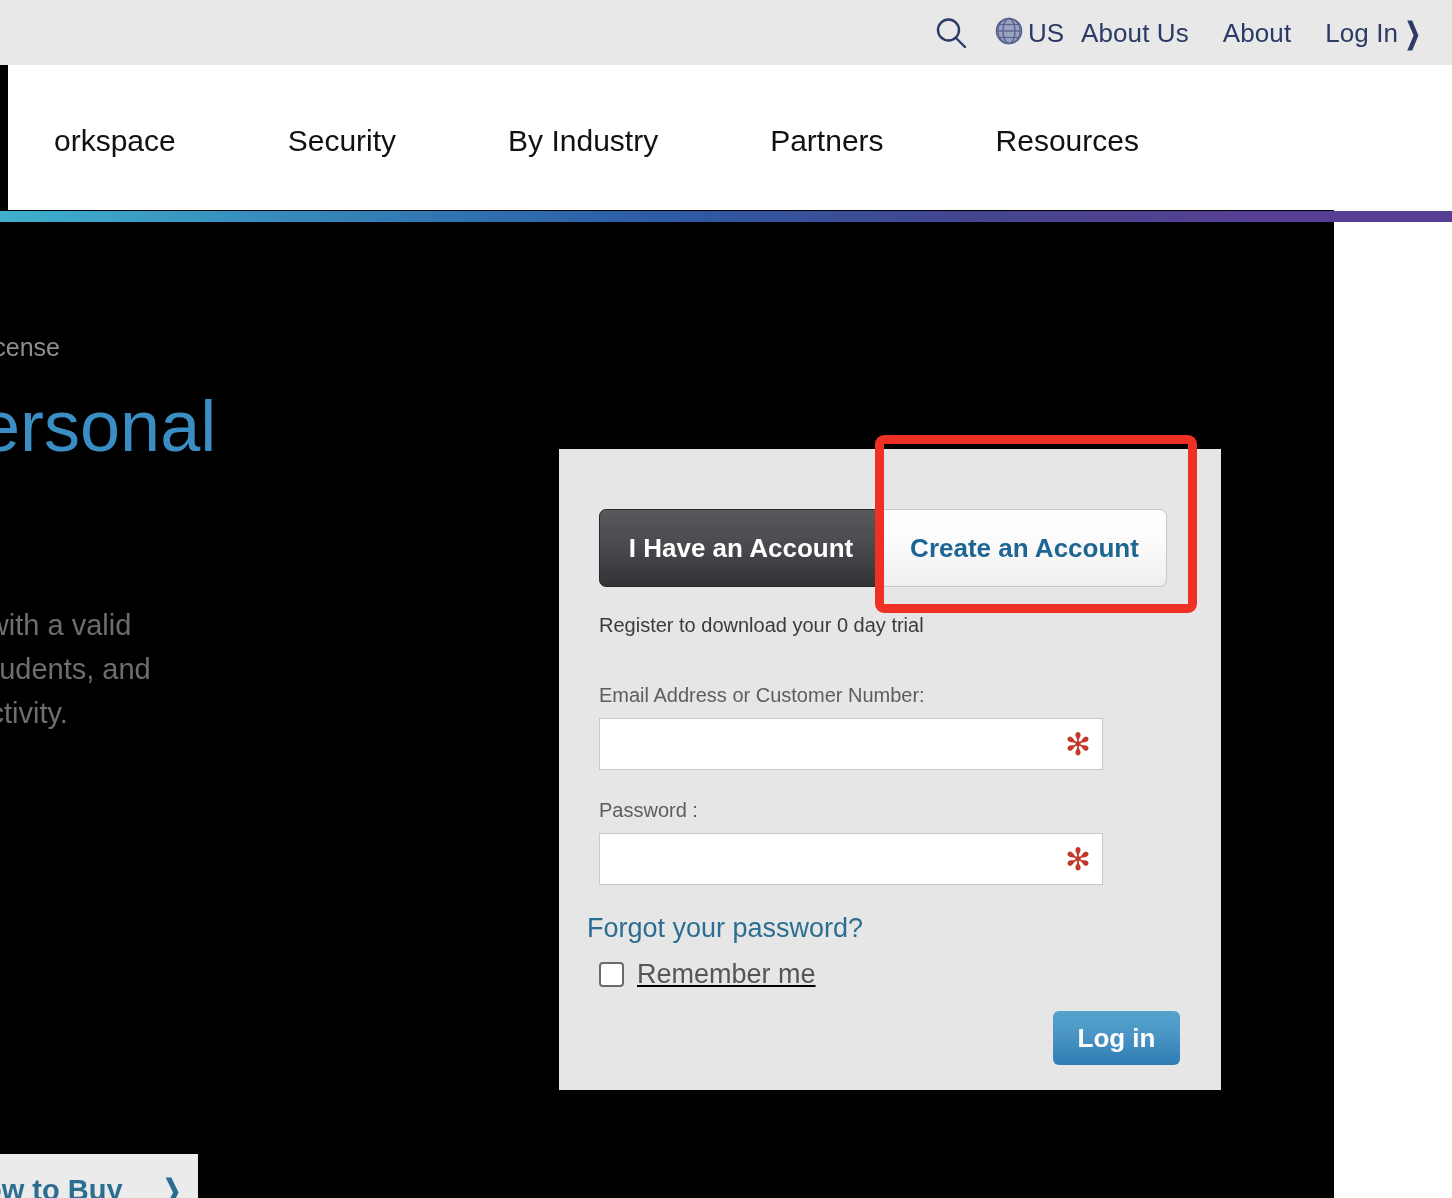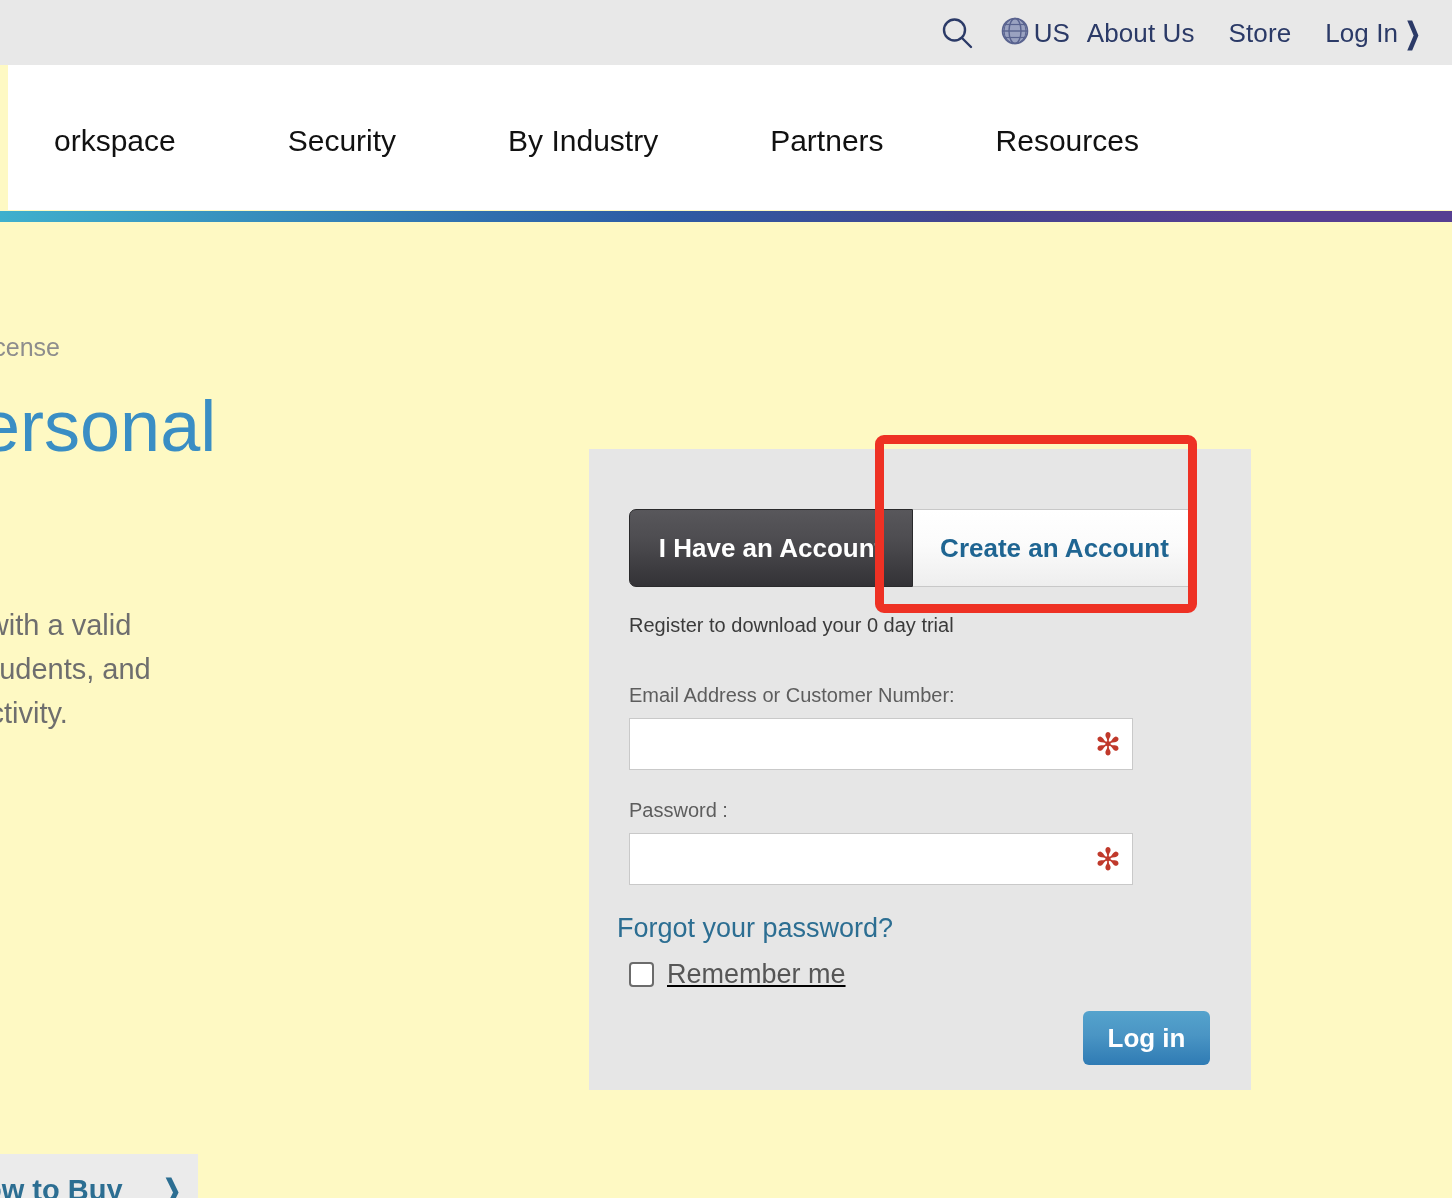--- a/index.html
+++ b/index.html
@@ -7,23 +7,23 @@
   html, body {
     width: 1452px;
     height: 1198px;
     overflow: hidden;
     background: #ffffff;
     font-family: "Liberation Sans", sans-serif;
   }
 
   #page {
     position: relative;
-    width: 1452px;
+    width: 1334px;
     height: 1198px;
-    background: #fef9c3;
+    background: #000000;
   }
 
   
   .utility-bar {
     position: absolute;
     left: 0; top: 0;
     width: 1452px; height: 65px;
     background: #e8e8e8;
   }
   .utility-items {
@@ -177,21 +177,20 @@
   }
 
   
   .login-panel {
     position: absolute;
     left: 559px;
     top: 449px;
     width: 662px;
     height: 641px;
     background: #e6e6e6;
-    margin-left: 30px;
   }
 
   .tabs {
     position: absolute;
     left: 40px;
     top: 60px;
     display: flex;
     align-items: stretch;
     height: 78px;
   }
@@ -387,21 +386,21 @@
             <line x1="4.5" y1="17" x2="29.5" y2="17" stroke="#59638f" stroke-width="1.4"></line>
             <line x1="6.6" y1="10.5" x2="27.4" y2="10.5" stroke="#59638f" stroke-width="1.2"></line>
             <line x1="6.6" y1="23.5" x2="27.4" y2="23.5" stroke="#59638f" stroke-width="1.2"></line>
             <ellipse cx="17" cy="17" rx="11" ry="12.5" fill="none" stroke="#59638f" stroke-width="1"></ellipse>
           </svg>
         </span>
         <span class="us-label">US</span>
       </span>
 
       <a href="#" class="util-link">About Us</a>
-      <a href="#" class="util-link">Store</a>
+      <a href="#" class="util-link">About</a>
 
       <a href="#" class="util-link login-link">
         <span>Log In</span>
         <span class="chev-right">❯</span>
       </a>
     </div>
   </div>
 
   <nav class="main-nav">
     <div class="nav-items">

